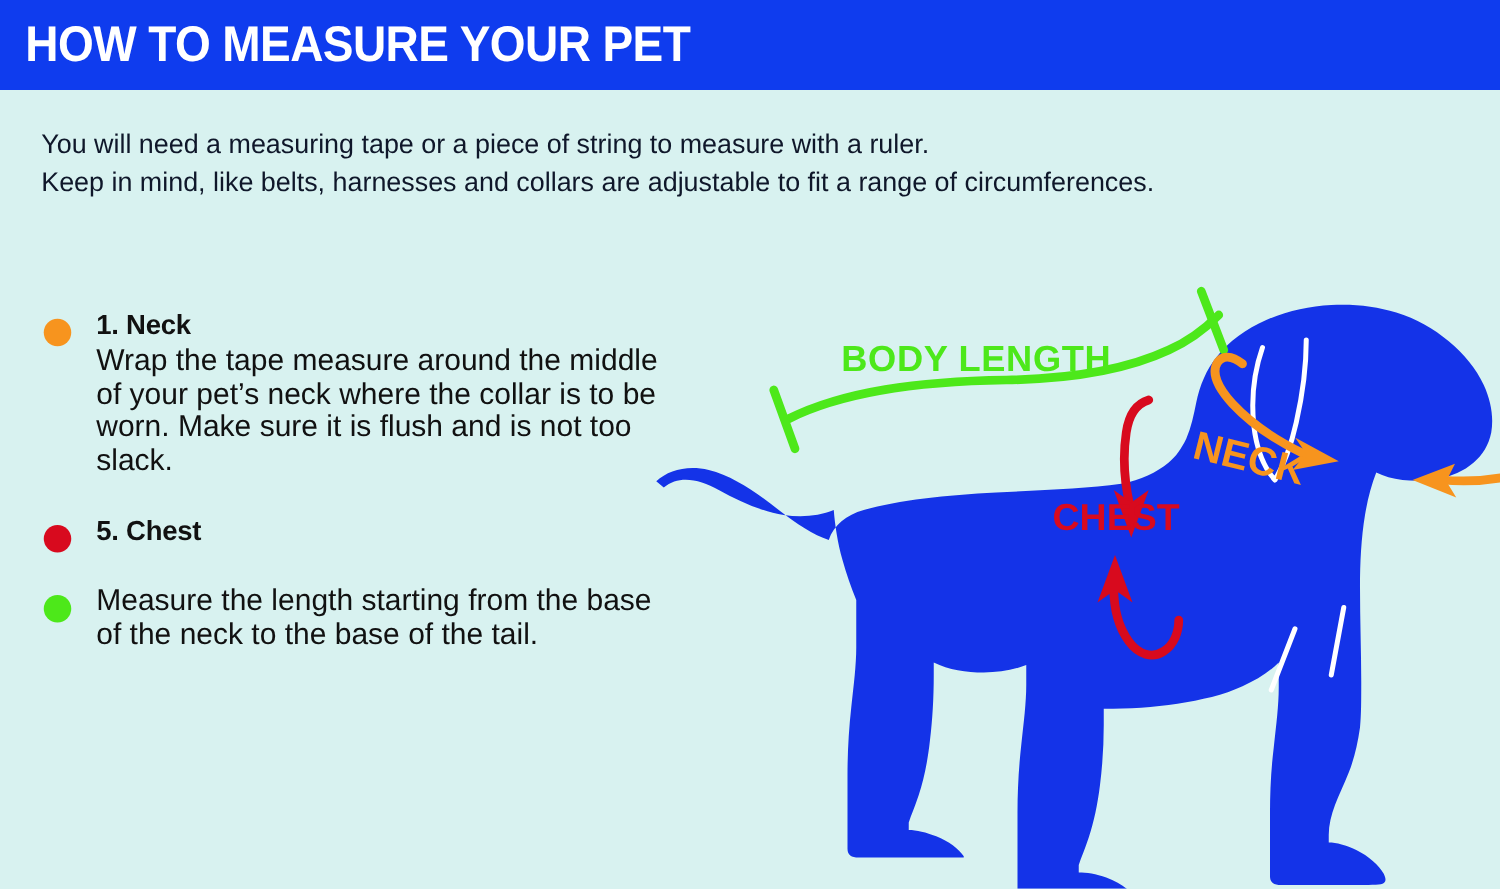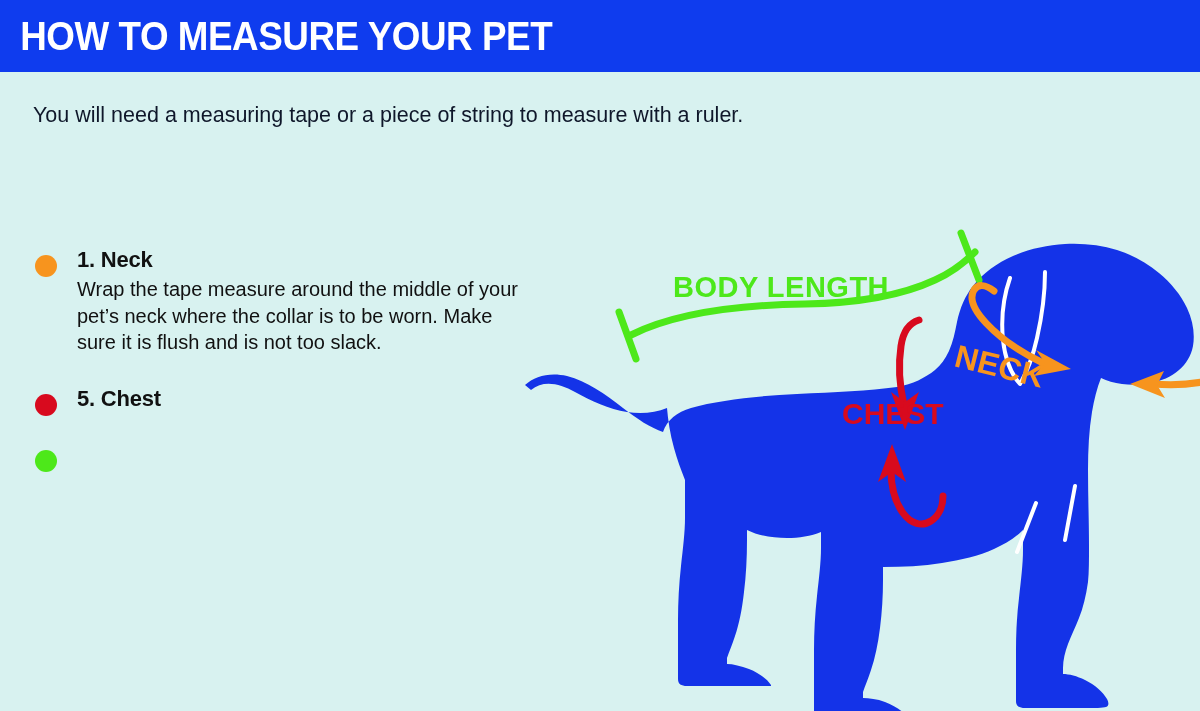--- a/index.html
+++ b/index.html
@@ -82,21 +82,21 @@
   }
   .step-title {
     font-size: 22px;
     font-weight: bold;
     color: #111111;
     letter-spacing: -0.2px;
     margin-bottom: 3px;
     margin-top: 29px;
   }
   .step-body {
-    font-size: 20px;
+    font-size: 24px;
     line-height: 26.5px;
     color: #111111;
   }
 
   
   #illustration {
     position: absolute;
     left: 505px;
     top: 180px;
     width: 700px;
@@ -114,37 +114,39 @@
 <body style="background: rgb(216, 242, 240);">
 
 <div id="page">
 
   <div id="header-bar" style="background: rgb(15, 60, 238);">
     <div id="header-title" style="color: rgb(255, 255, 255);">HOW TO MEASURE YOUR PET</div>
   </div>
 
   <div id="intro">
     <span class="intro-line">You will need a measuring tape or a piece of string to measure with a ruler.</span>
+    <span class="intro-line">Keep in mind, like belts, harnesses and collars are adjustable to fit a range of circumferences.</span>
   </div>
 
   <div id="steps">
 
     <div class="step">
       <span class="step-dot" style="background:#f7941e"></span>
       <div class="step-title">1. Neck</div>
       <div class="step-body">Wrap the tape measure around the middle of your pet’s neck where the collar is to be worn. Make sure it is flush and is not too slack.</div>
     </div>
 
     <div class="step">
       <span class="step-dot" style="background:#d80a1e"></span>
       <div class="step-title">5. Chest</div>
     </div>
 
     <div class="step">
       <span class="step-dot" style="background:#4de81a"></span>
+      <div class="step-body">Measure the length starting from the base of the neck to the base of the tail.</div>
     </div>
 
   </div>
 
   <div id="illustration">
     <svg width="700" height="531" viewBox="0 0 700 531" xmlns="http://www.w3.org/2000/svg">
 
       <g>
         <path fill="#1433e8" d="
           M 20,205

